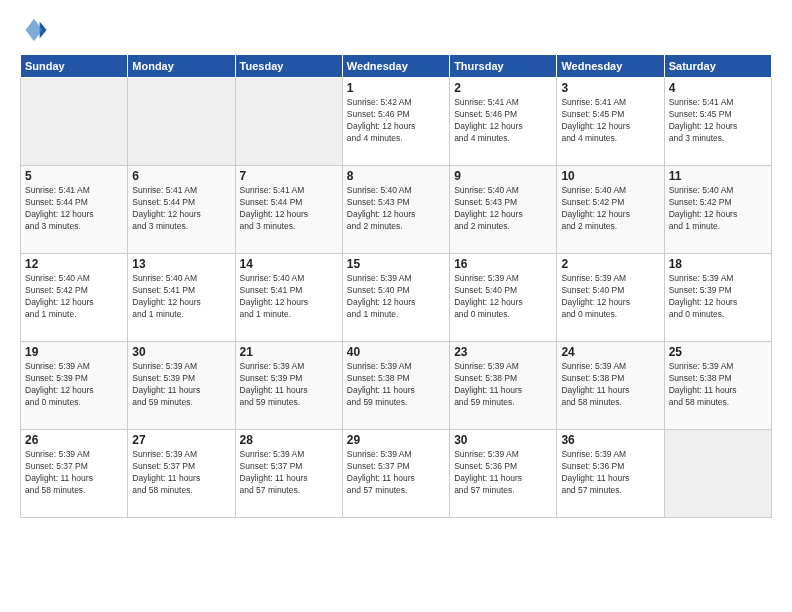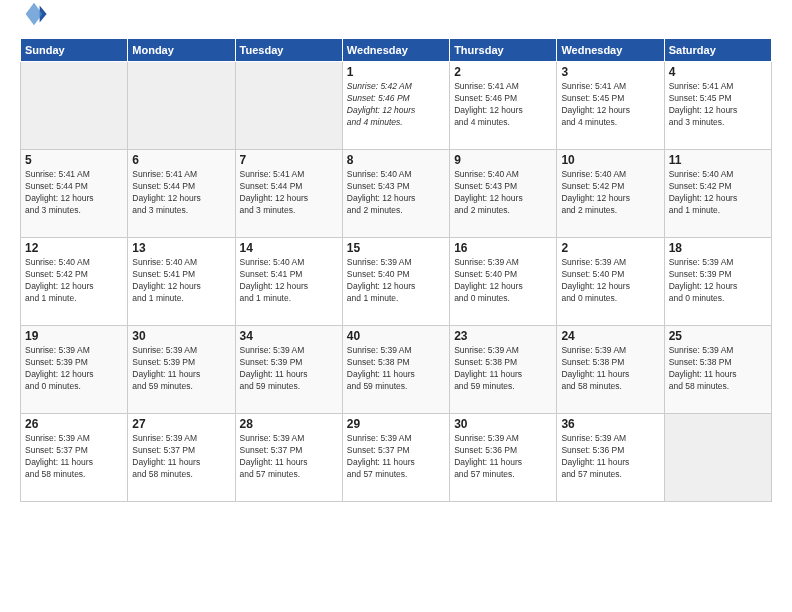--- a/index.html
+++ b/index.html
@@ -6,21 +6,21 @@
     body {
       width: 792px;
       height: 612px;
       font-family: Arial, sans-serif;
       background: #fff;
       overflow: hidden;
     }
     .page {
       width: 792px;
       height: 612px;
-      padding: 0 20px;
+      padding: 16px 20px;
     }
     .header {
       display: flex;
       justify-content: space-between;
       align-items: flex-start;
       margin-bottom: 10px;
     }
     .logo {
       display: flex;
       align-items: center;
@@ -121,21 +121,21 @@
           <th>Saturday</th>
         </tr>
     </thead>
     <tbody id="calendar-body">
     <tr>
           <td class="empty"></td>
           <td class="empty"></td>
           <td class="empty"></td>
           <td>
             <span class="day-number">1</span>
-            <div class="cell-text" style="white-space: pre-line; font-style: italic;">Sunrise: 5:42 AM
+            <div class="cell-text" style="white-space: pre-line;">Sunrise: 5:42 AM
 Sunset: 5:46 PM
 Daylight: 12 hours
 and 4 minutes.</div>
           </td>
           <td>
             <span class="day-number">2</span>
             <div class="cell-text" style="white-space: pre-line;">Sunrise: 5:41 AM
 Sunset: 5:46 PM
 Daylight: 12 hours
 and 4 minutes.</div>
@@ -266,21 +266,21 @@
 and 0 minutes.</div>
           </td>
           <td>
             <span class="day-number">30</span>
             <div class="cell-text" style="white-space: pre-line;">Sunrise: 5:39 AM
 Sunset: 5:39 PM
 Daylight: 11 hours
 and 59 minutes.</div>
           </td>
           <td>
-            <span class="day-number">34</span>
+            <span class="day-number">21</span>
             <div class="cell-text" style="white-space: pre-line;">Sunrise: 5:39 AM
 Sunset: 5:39 PM
 Daylight: 11 hours
 and 59 minutes.</div>
           </td>
           <td>
             <span class="day-number">40</span>
             <div class="cell-text" style="white-space: pre-line;">Sunrise: 5:39 AM
 Sunset: 5:38 PM
 Daylight: 11 hours

